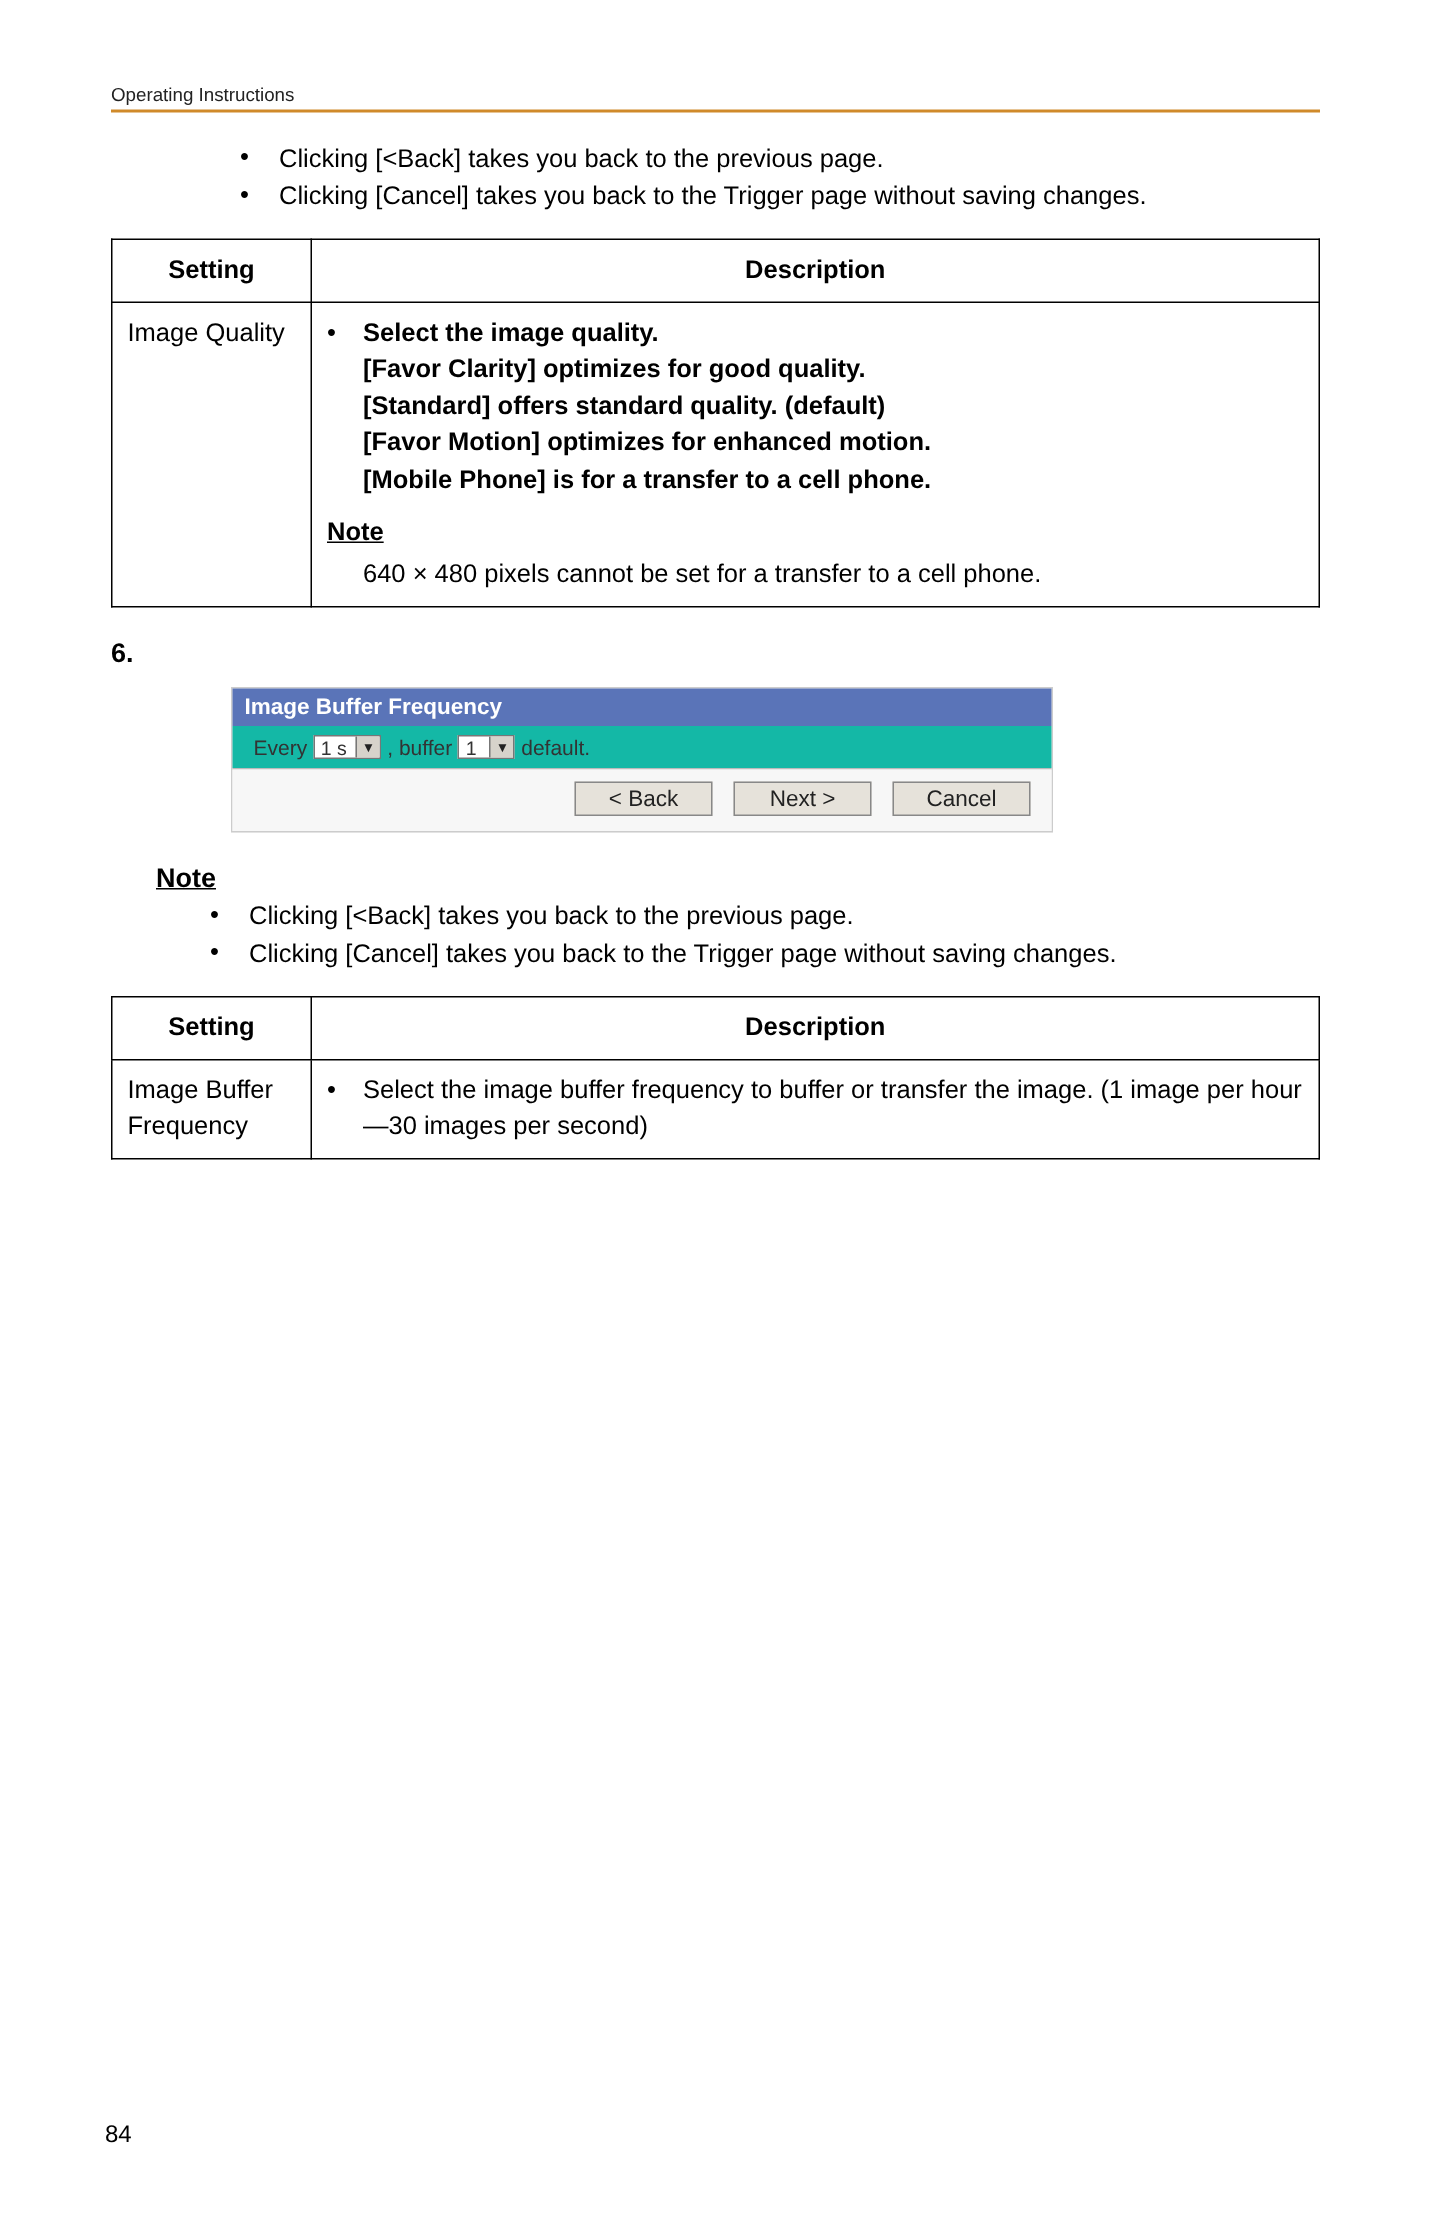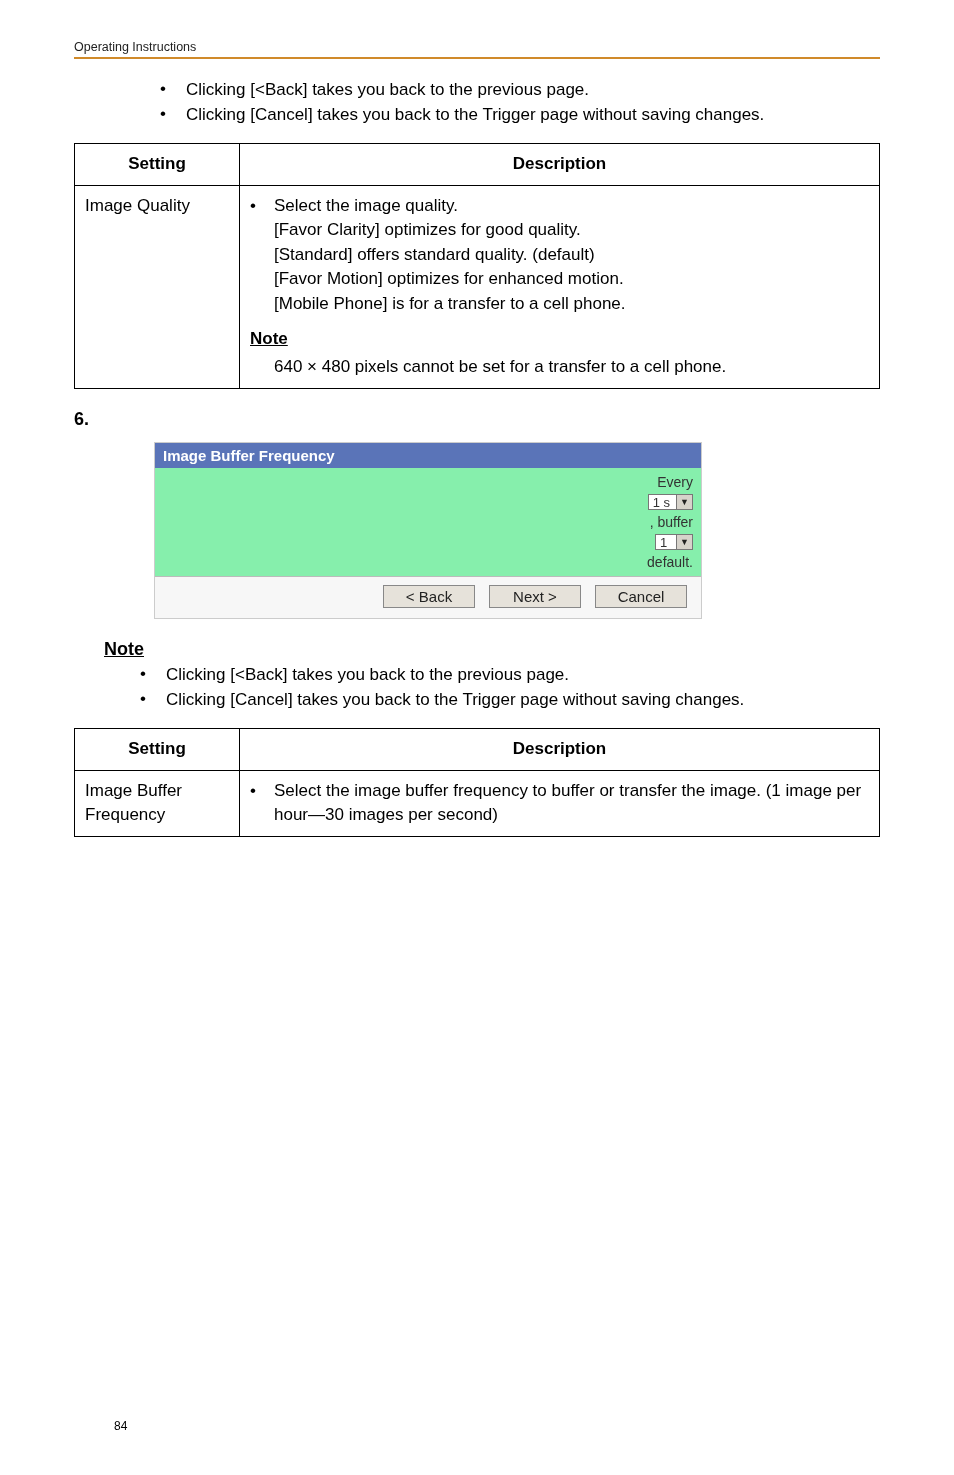--- a/index.html
+++ b/index.html
@@ -10,20 +10,21 @@
     background: #fff;
     width: 954px;
     height: 1475px;
     position: relative;
     padding: 40px 74px 40px 74px;
   }
   .header-text {
     font-size: 12.5px;
     color: #222;
     margin-bottom: 3px;
+    margin-top: 16px;
   }
   .orange-rule {
     border: none;
     border-top: 2px solid #d08a2a;
     margin-bottom: 20px;
   }
   .bullets {
     margin-left: 86px;
     margin-bottom: 16px;
   }
@@ -51,21 +52,21 @@
     border: 1.5px solid #000;
     padding: 8px 10px 8px 10px;
     vertical-align: top;
     text-align: left;
     line-height: 1.45;
   }
   table.settings th {
     font-weight: bold;
     text-align: center;
   }
-  .col-setting { width: 165px; }
+  .col-setting { width: 133px; }
   .cell-bullets .brow {
     display: flex;
     align-items: flex-start;
   }
   .cell-bullets .bdot {
     width: 24px;
     flex-shrink: 0;
   }
   .cell-bullets .btxt {
     flex: 1;
@@ -104,28 +105,27 @@
     background: #f7f7f7;
   }
   .ibf-title {
     background: #5a74b8;
     color: #fff;
     font-weight: bold;
     font-size: 15px;
     padding: 4px 8px;
   }
   .ibf-body {
-    background: #86efac;
+    background: #14b8a6;
     padding: 6px 8px 6px 14px;
     font-size: 14px;
     display: flex;
     align-items: flex-end;
     gap: 4px;
     color: #333;
-    flex-direction: column;
   }
   .ibf-select {
     display: inline-flex;
     align-items: center;
     background: #fff;
     border: 1px solid #777;
     height: 16px;
     font-size: 13px;
   }
   .ibf-select .val {
@@ -177,22 +177,21 @@
   }
   .note-section .nbody {
     margin-left: 36px;
     line-height: 1.35;
     margin-bottom: 6px;
   }
   .page-number {
     position: absolute;
     left: 70px;
     bottom: 42px;
-    font-size: 12px;
-    margin-left: 44px;
+    font-size: 16px;
   }
 </style>
 </head>
 <body>
 
 <div class="header-text">Operating Instructions</div>
 <hr class="orange-rule">
 
 <div class="bullets">
   <div class="row">
@@ -210,21 +209,21 @@
       <tr>
     <th class="col-setting">Setting</th>
     <th>Description</th>
   </tr>
   <tr>
     <td>Image Quality</td>
     <td>
       <div class="cell-bullets">
         <div class="brow">
           <div class="bdot">•</div>
-          <div class="btxt" style="white-space: pre-line;">Select the image quality.
+          <div class="btxt" style="white-space: pre-line; font-weight: bold;">Select the image quality.
 [Favor Clarity] optimizes for good quality.
 [Standard] offers standard quality. (default)
 [Favor Motion] optimizes for enhanced motion.
 [Mobile Phone] is for a transfer to a cell phone.</div>
         </div>
       </div>
       <div class="note-heading">Note</div>
       <div class="note-body">640 × 480 pixels cannot be set for a transfer to a cell phone.</div>
     </td>
   </tr>

